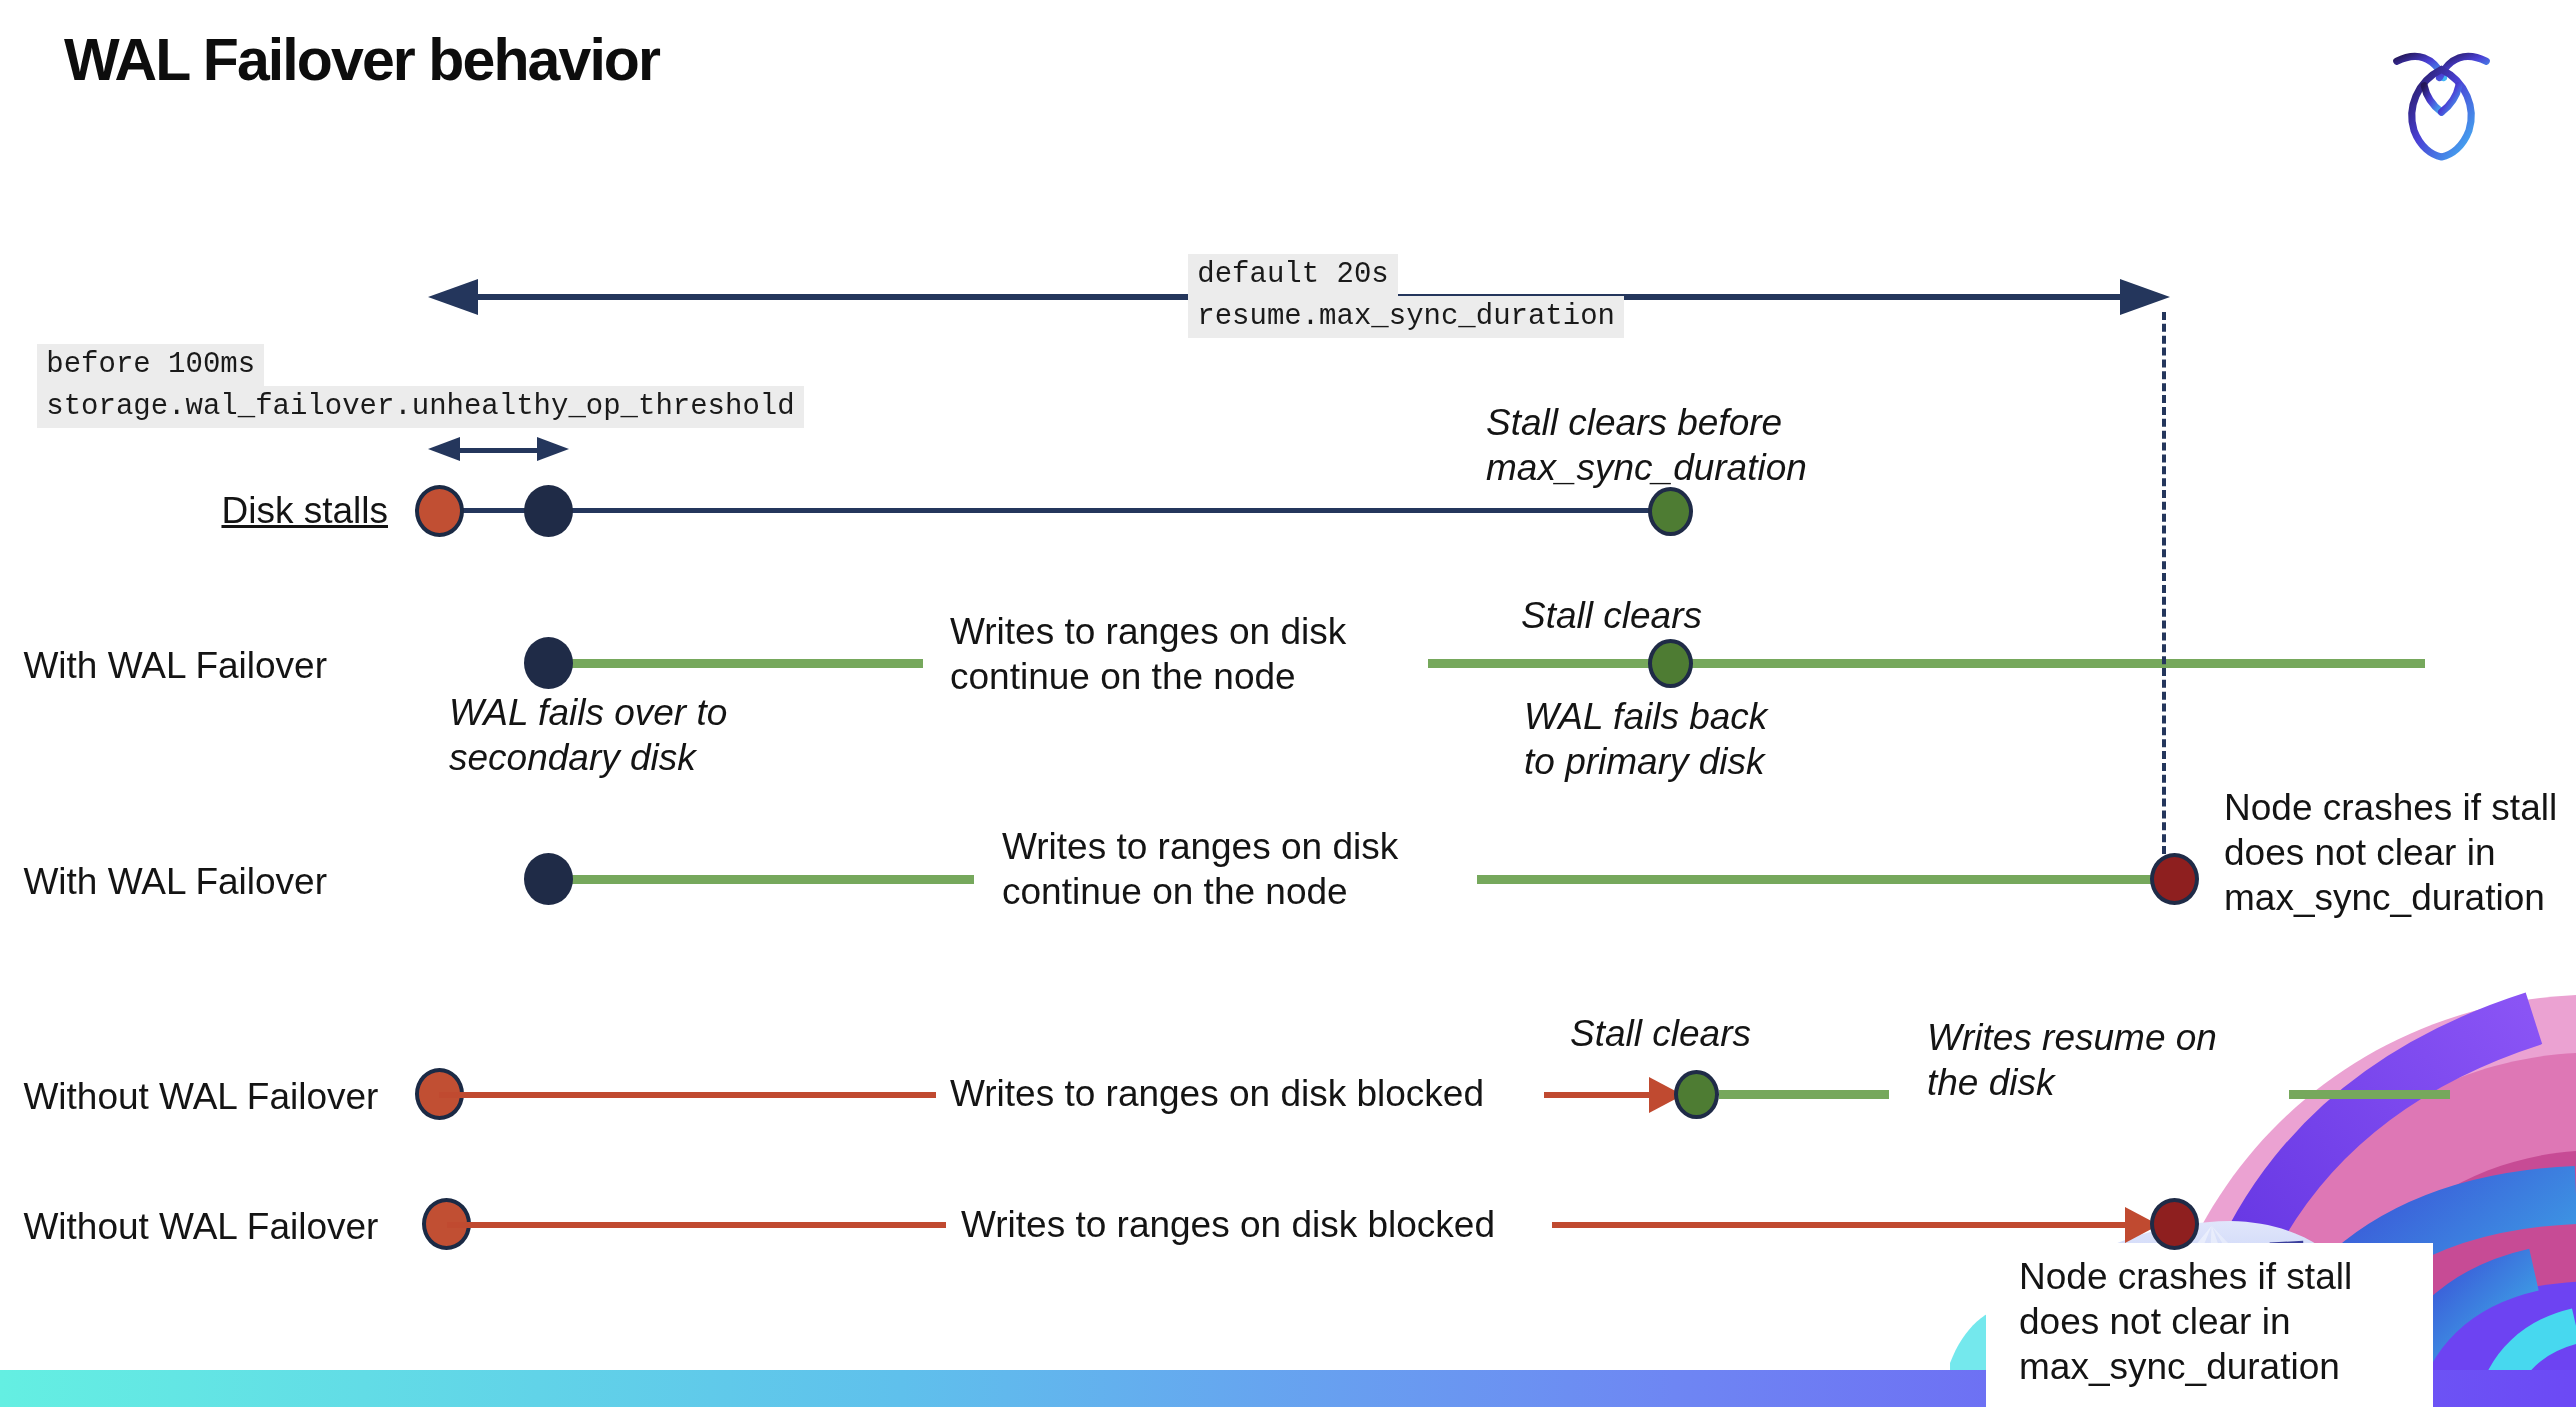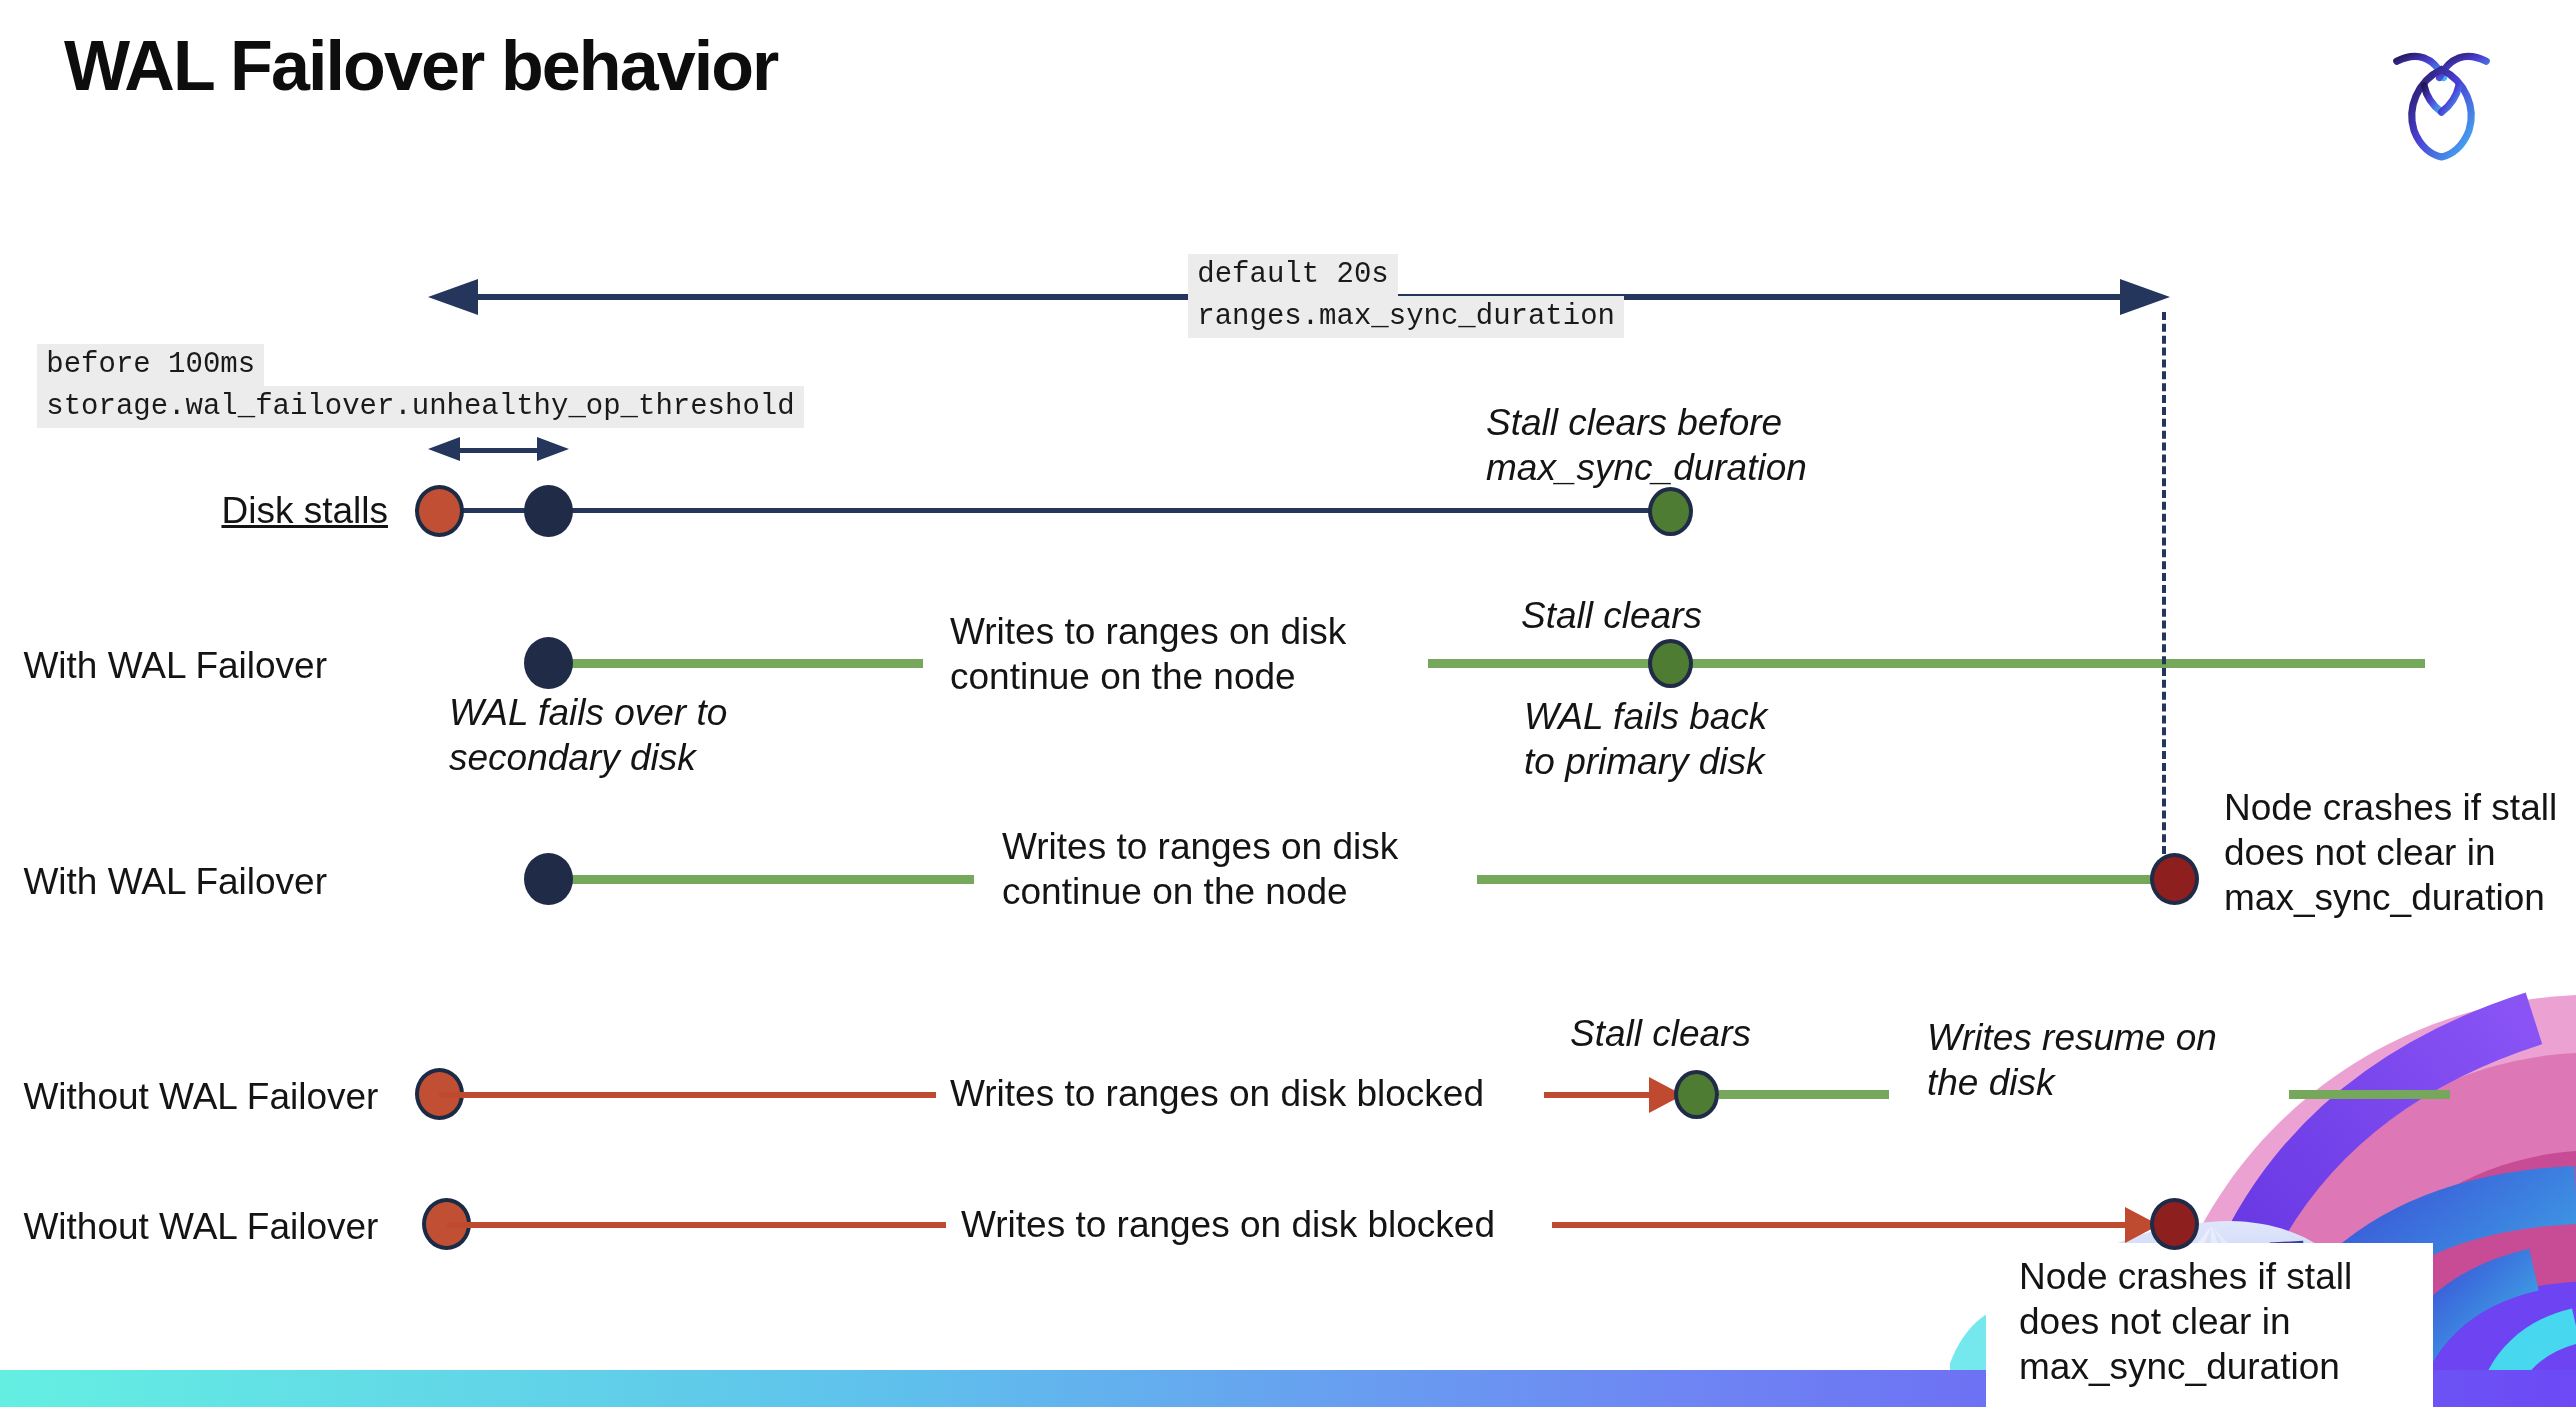--- a/index.html
+++ b/index.html
@@ -2,21 +2,21 @@
 <html style="font-size:15px"><head>
 <meta charset="utf-8">
 <style>
   html,body{margin:0;padding:0;background:#ffffff;}
   #stage{
     position:relative;width:2576px;height:1408px;background:#ffffff;overflow:hidden;
     font-family:"Liberation Sans", sans-serif;color:#141414;
   }
   .abs{position:absolute;}
   
-  .title{font-size:70px;font-weight:700;letter-spacing:-1.9px;color:#0d0d0d;white-space:nowrap;}
+  .title{font-size:59px;font-weight:700;letter-spacing:-1.9px;color:#0d0d0d;white-space:nowrap;}
   .lbl{font-size:37px;line-height:45px;white-space:nowrap;}
   .ann{font-size:37px;line-height:45px;}
   .center{text-align:left;font-style:italic;}
   .right{text-align:right;}
   .mono{font-family:Liberation Mono, monospace;font-size:29px;line-height:37px;color:#1a1a1a;}
   .mono span{display:inline-block;background:#ececec;padding:1.9px 9.3px 3.7px 9.3px;}
   .mono .l2{margin-top:-0.9px;}
   
   .hline{height:5.6px;background:#24365c;z-index:4;}
   .hline.thin{height:4.7px;}
@@ -112,21 +112,21 @@
 
   <div class="abs" id="footer-bar"></div>
 
   <div class="abs" id="callout-box"></div>
 
   <div class="abs hline" style="left:439px;top:294px;width:1716px;"></div>
   <div class="abs ah navy-left" style="left:428px;top:279px;"></div>
   <div class="abs ah navy-right" style="left:2120px;top:279px;"></div>
   <div class="abs mono txt" style="left:1188px;top:254px;">
     <span>default 20s</span><br>
-    <span class="l2">ranges.max_sync_duration</span>
+    <span class="l2">resume.max_sync_duration</span>
   </div>
 
   <div class="abs mono txt" style="left:37px;top:344px;">
     <span>before 100ms</span><br>
     <span class="l2">storage.wal_failover.unhealthy_op_threshold</span>
   </div>
   <div class="abs hline thin" style="left:447px;top:448px;width:103px;"></div>
   <div class="abs ah sm-left" style="left:428px;top:437px;"></div>
   <div class="abs ah sm-right" style="left:537px;top:437px;"></div>
 

